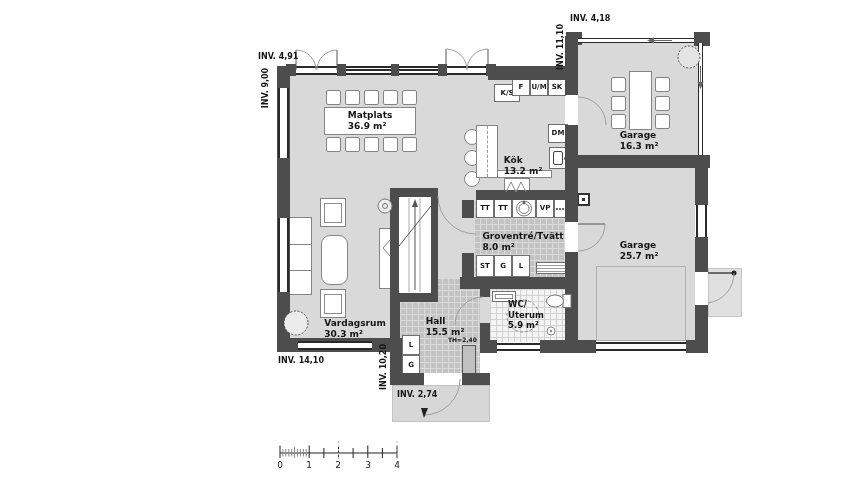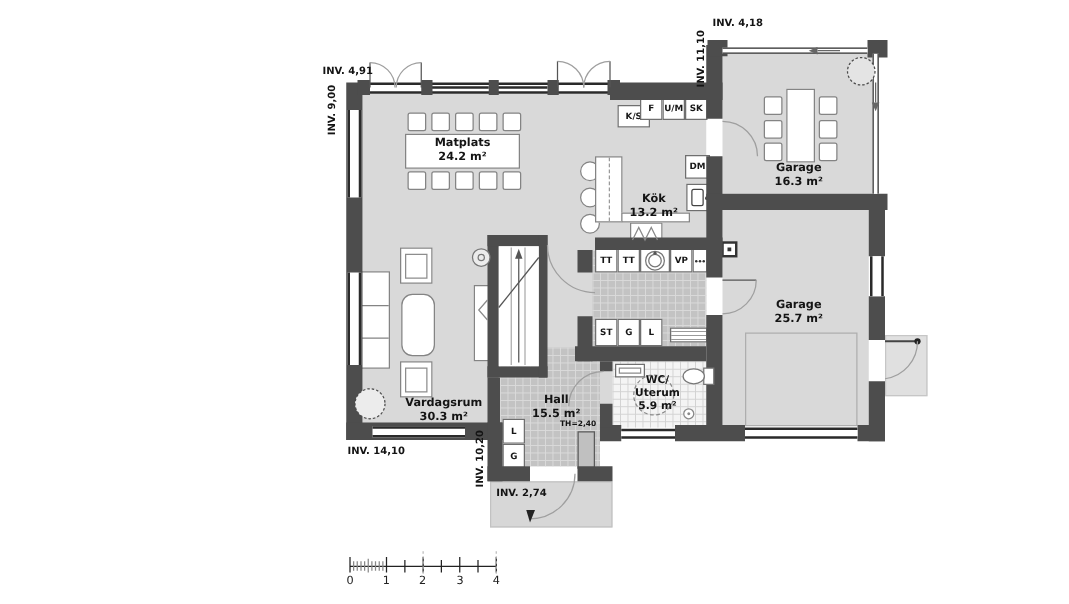--- a/index.html
+++ b/index.html
@@ -18,21 +18,21 @@
     background-size:6px 6px;}
   .f{position:absolute;background:#fff;border:1px solid #848484;box-sizing:border-box}
   .cell{position:absolute;background:#fff;border:1px solid #6f6f6f;box-sizing:border-box;
         display:flex;align-items:center;justify-content:center;
         font:700 7px/1 "DejaVu Sans",sans-serif;color:#161616}
   .hwin{position:absolute;background:#fff;border-top:2px solid #2a2a2a;border-bottom:2px solid #2a2a2a;box-sizing:border-box}
   .vwin{position:absolute;background:#fff;border-left:2px solid #2a2a2a;border-right:2px solid #2a2a2a;box-sizing:border-box}
   .hglass{position:absolute;background:#fff;border-top:1px solid #2a2a2a;border-bottom:1px solid #2a2a2a;box-sizing:border-box}
   .vglass{position:absolute;background:#fff;border-left:1px solid #2a2a2a;border-right:1px solid #2a2a2a;box-sizing:border-box}
   .hline{position:absolute;background:#2a2a2a;height:2px}
-  .lbl{position:absolute;transform:translate(-50%,-50%);text-align:center;
+  .lbl{position:absolute;transform:translate(-50%,-50%);text-align:left;
        font:700 9px/1.25 "DejaVu Sans",sans-serif;color:#141414;white-space:nowrap}
   .dim{position:absolute;font:700 8px/1 "DejaVu Sans",sans-serif;color:#141414;white-space:nowrap}
   .dimv{position:absolute;transform:translate(-50%,-50%) rotate(-90deg);
         font:700 8px/1 "DejaVu Sans",sans-serif;color:#141414;white-space:nowrap}
   .tiny{font:700 6px/1 "DejaVu Sans",sans-serif;color:#141414}
   .sofa-div{position:absolute;left:0;width:100%;height:1px;background:#848484}
   .pad{position:absolute;left:3px;right:3px;top:4px;bottom:3px;border:1px solid #8d8d8d}
   .bench{position:absolute;background:#fff;border:1px solid #6f6f6f;box-sizing:border-box;
     background-image:repeating-linear-gradient(to bottom,transparent 0 2px,#9a9a9a 2px 3px)}
   .snum{position:absolute;transform:translateX(-50%);font:400 9px/1 "DejaVu Sans",sans-serif;color:#222}
@@ -314,21 +314,21 @@
       <path d="M323.9 448 V458"></path>
         <path d="M353.1 448 V458"></path>
         <path d="M382.4 448 V458"></path>
       <path d="M338.5 441 V459" stroke="#bbb" stroke-dasharray="2,2"></path>
       <path d="M397 441 V459" stroke="#bbb" stroke-dasharray="2,2"></path>
     </g>
   </svg>
 
   <div class="lbl" style="left:370px;top:121px">
     <div>Matplats</div>
-    <div>24.2 m²</div>
+    <div>36.9 m²</div>
   </div>
   <div class="lbl" style="left:523px;top:166px">
     <div>Kök</div>
     <div>13.2 m²</div>
   </div>
   <div class="lbl" style="left:639px;top:141px">
     <div>Garage</div>
     <div>16.3 m²</div>
   </div>
   <div class="lbl" style="left:639px;top:251px">
@@ -340,20 +340,24 @@
     <div>30.3 m²</div>
   </div>
   <div class="lbl" style="left:445px;top:327px">
     <div>Hall</div>
     <div>15.5 m²</div>
   </div>
   <div class="lbl" style="left:526px;top:315px;font-size:8.5px">
     <div>WC/</div>
     <div>Uterum</div>
     <div>5.9 m²</div>
+  </div>
+  <div class="lbl" style="left:523px;top:242px">
+    <div>Groventré/Tvätt</div>
+    <div>8.0 m²</div>
   </div>
 
   <div class="dim" style="left:258px;top:53px">INV. 4,91</div>
   <div class="dimv" style="left:266px;top:88px">INV. 9,00</div>
   <div class="dim" style="left:570px;top:15px">INV. 4,18</div>
   <div class="dimv" style="left:561px;top:47px">INV. 11,10</div>
   <div class="dim" style="left:278px;top:357px">INV. 14,10</div>
   <div class="dimv" style="left:384px;top:367px">INV. 10,20</div>
   <div class="dim" style="left:397px;top:391px">INV. 2,74</div>
   <div class="tiny abs" style="left:448px;top:337px">TH=2,40</div>

